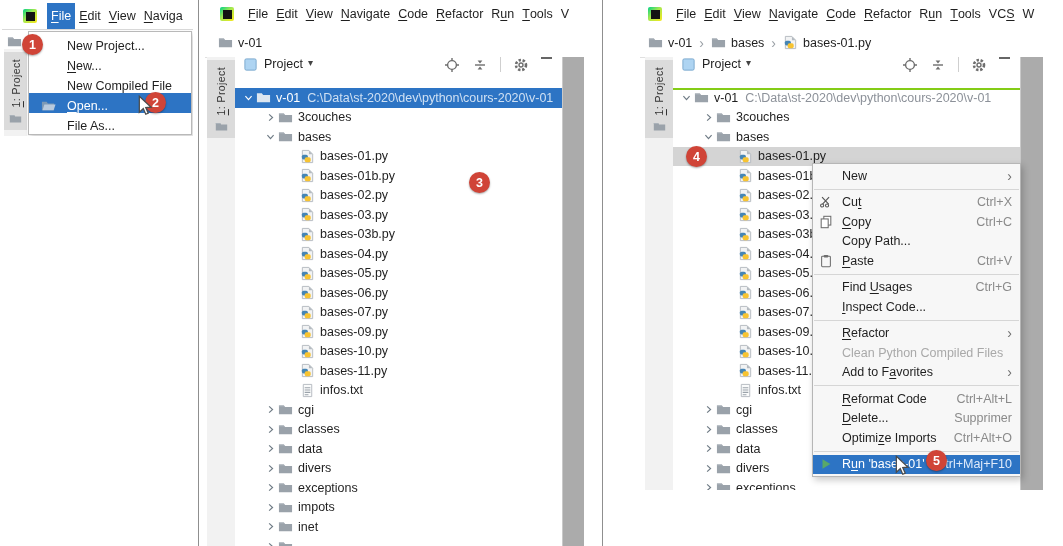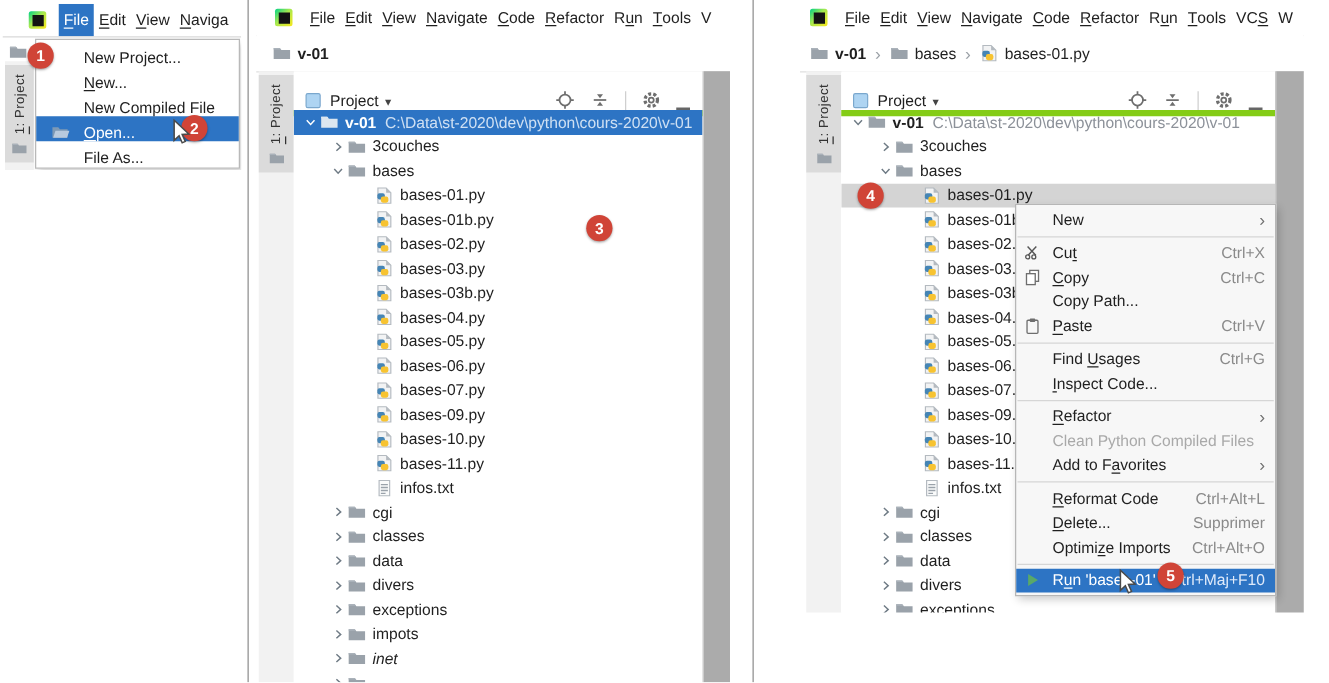--- a/index.html
+++ b/index.html
@@ -25,21 +25,21 @@
 
   .crumbrow{position:absolute;left:0;right:0;top:28px;height:29px;background:#fff;
             border-bottom:1px solid #e0e0e0;display:flex;align-items:center;
             font-size:12.5px;padding-left:13px}
   .sR .crumbrow{padding-left:8px}
   .crumbs{display:flex;align-items:center}
   .crumb{display:flex;align-items:center;cursor:default}
   .cic2{width:15px;height:15px;display:inline-flex;margin-right:5px}
   .cic2 svg{width:15px;height:15px}
   .csep2{color:#9aa0a6;margin:0 7px;font-size:14px}
-  .b{font-weight:bold}
+  .b{font-weight:normal}
 
   .stripe{position:absolute;background:#f2f2f2}
   .stL{left:2px;top:46px;width:23px;height:87px}
   .stM{left:2px;top:57px;width:28px;height:489px}
   .stR{left:5px;top:57px;width:28px;height:433px}
   .stab{margin-top:3px;display:flex;flex-direction:column;align-items:center;gap:5px;
         padding:7px 0 5px;background:#dbdbdb;cursor:default}
   .vtext{writing-mode:vertical-rl;transform:rotate(180deg);font-size:10.5px;color:#333;letter-spacing:.4px}
   .ic13{width:13px;height:13px;display:inline-flex}
   .ic13 svg{width:13px;height:13px}
@@ -49,21 +49,21 @@
   .dropdown{position:absolute;left:26px;top:28px;width:164px;background:#fff;border:1px solid #b9b9b9;
             box-shadow:2px 3px 5px rgba(0,0,0,.18);padding:1px 0;z-index:20;box-sizing:border-box}
   .fmi{height:20px;display:flex;align-items:flex-end;padding-left:12px;font-size:12.5px;cursor:default}
   .fmi .fic{width:26px;display:inline-flex;flex:none}
   .fic svg{width:15px;height:15px}
   .fmi.sel{background:#2d74c4;color:#fff}
 
   .panel{position:absolute;top:57px;background:#fff;border-right:1px solid #c9c9c9;box-sizing:border-box}
   .pM{left:30px;width:328px;height:489px}
   .pR{left:33px;width:348px;height:433px}
-  .phead{height:31px;display:flex;align-items:flex-end;border-bottom:5px solid #84cc16;
+  .phead{height:31px;display:flex;align-items:flex-start;border-bottom:2px solid #84cc16;
          padding:0 10px 0 8px;font-size:12.5px}
   .ic16{width:15px;height:15px;display:inline-flex}
   .ic16 svg{width:15px;height:15px}
   .ptitle{margin-left:6px}
   .darr{margin-left:5px;font-size:10px;color:#444}
   .hic{width:16px;height:16px;display:inline-flex;margin-left:12px;cursor:default}
   .hic svg{width:16px;height:16px}
   .hdiv{width:1px;height:15px;background:#cfcfcf;margin-left:12px}
   .hminus{width:11px;height:2px;background:#666;margin-left:12px}
 
@@ -510,21 +510,21 @@
               </svg>
             </span>
             <span class="ic">
               <svg viewBox="0 0 16 16">
                 <path fill="#9aa2aa" d="M1 3.6h5.2l1.4 1.8H15V13H1z"></path>
                 <path fill="#aab2ba" d="M1 3.6h5.2l1 1.3H1z"></path>
               </svg>
             </span>
             <span class="tlab">impots</span>
           </div>
-          <div class="trow" style="padding-left: 27px; font-style: italic;">
+          <div class="trow" style="padding-left: 27px;">
             <span class="chev">
               <svg viewBox="0 0 16 16">
                 <path fill="none" stroke="#6f7b85" stroke-width="1.7" d="M6 3.5 11 8l-5 4.5"></path>
               </svg>
             </span>
             <span class="ic">
               <svg viewBox="0 0 16 16">
                 <path fill="#9aa2aa" d="M1 3.6h5.2l1.4 1.8H15V13H1z"></path>
                 <path fill="#aab2ba" d="M1 3.6h5.2l1 1.3H1z"></path>
               </svg>

